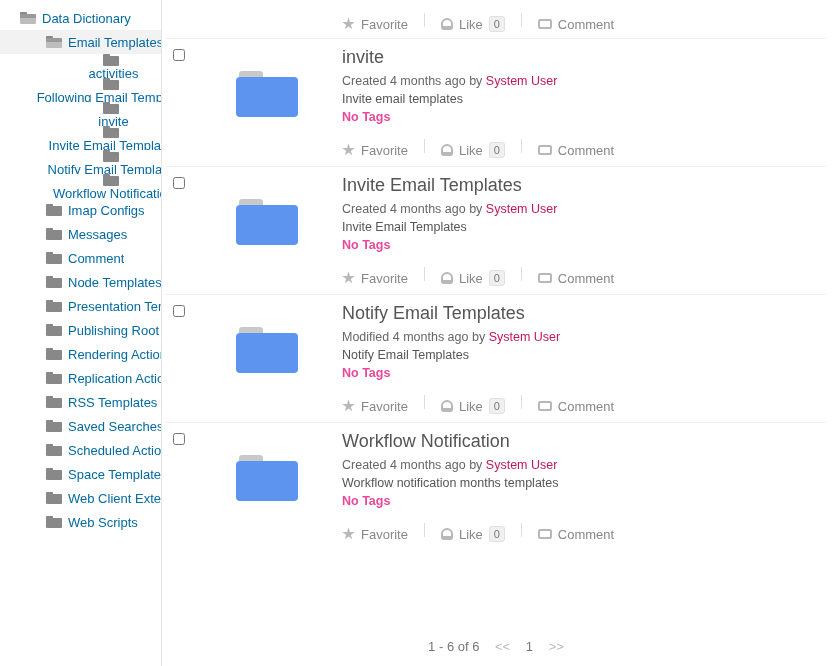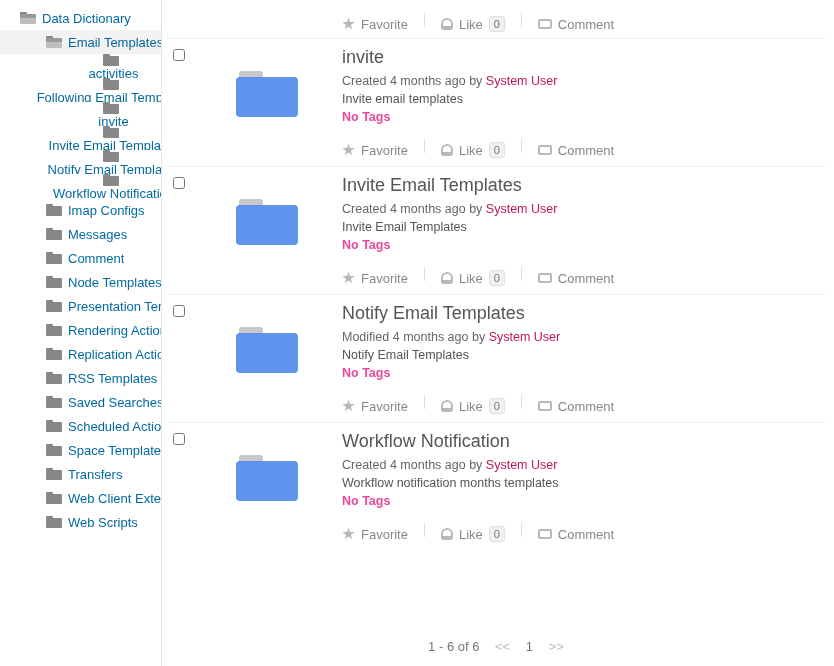--- a/index.html
+++ b/index.html
@@ -247,20 +247,24 @@
     <div class="tree-item ind-2">
       <span class="folder-grey"></span>
       <span class="label">Node Templates</span>
     </div>
     <div class="tree-item ind-2">
       <span class="folder-grey"></span>
       <span class="label">Presentation Templates</span>
     </div>
     <div class="tree-item ind-2">
       <span class="folder-grey"></span>
+      <span class="label">Publishing Root</span>
+    </div>
+    <div class="tree-item ind-2">
+      <span class="folder-grey"></span>
       <span class="label">Rendering Actions</span>
     </div>
     <div class="tree-item ind-2">
       <span class="folder-grey"></span>
       <span class="label">Replication Actions</span>
     </div>
     <div class="tree-item ind-2">
       <span class="folder-grey"></span>
       <span class="label">RSS Templates</span>
     </div>
@@ -268,24 +272,20 @@
       <span class="folder-grey"></span>
       <span class="label">Saved Searches</span>
     </div>
     <div class="tree-item ind-2">
       <span class="folder-grey"></span>
       <span class="label">Scheduled Actions</span>
     </div>
     <div class="tree-item ind-2">
       <span class="folder-grey"></span>
       <span class="label">Space Templates</span>
-    </div>
-    <div class="tree-item ind-2">
-      <span class="folder-grey"></span>
-      <span class="label">Transfers</span>
     </div>
     <div class="tree-item ind-2">
       <span class="folder-grey"></span>
       <span class="label">Web Client Extension</span>
     </div>
     <div class="tree-item ind-2">
       <span class="folder-grey"></span>
       <span class="label">Web Scripts</span>
     </div>
   </div>

